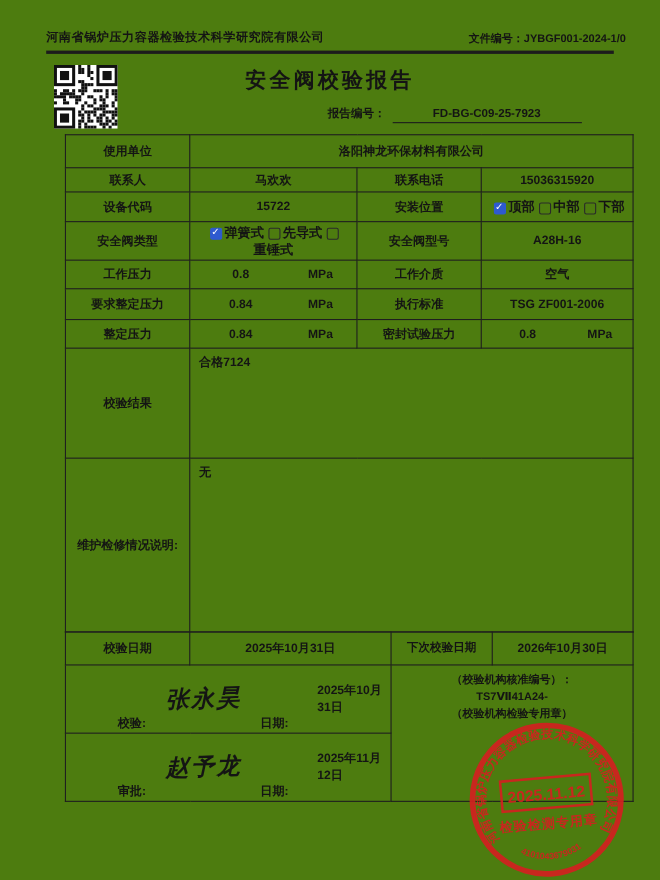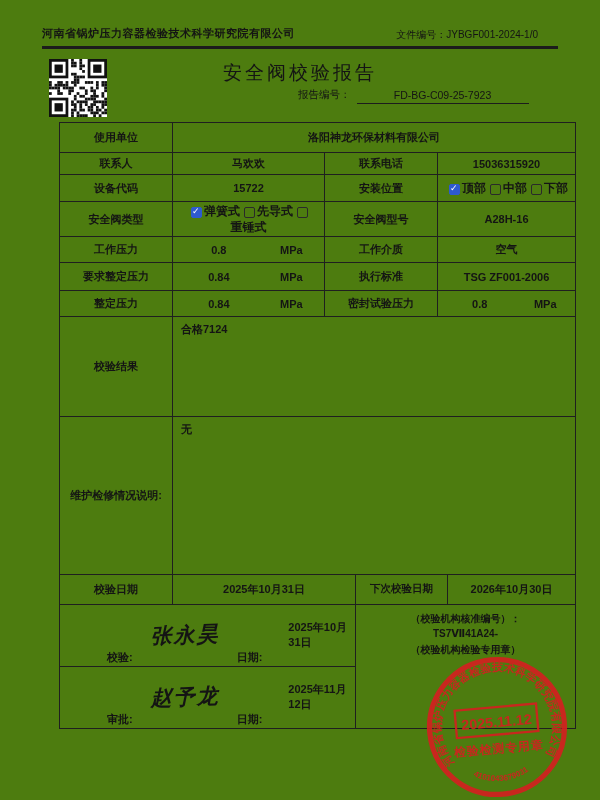--- a/index.html
+++ b/index.html
@@ -3,26 +3,26 @@
 <meta charset="utf-8">
 <style>
   html,body{margin:0;padding:0;background:#e8e8e8;}
   .page{
     position:relative;width:600px;height:800px;background:#4d7c0f;
     font-family:"Liberation Sans","DejaVu Sans",sans-serif;color:#141414;
     overflow:hidden;margin:0 auto;
   }
   
   .hdr-company{position:absolute;left:42px;top:26px;font-size:11px;font-weight:bold;letter-spacing:.5px;}
-  .hdr-fileno{position:absolute;right:62px;top:28px;font-size:10px;font-weight:normal;}
+  .hdr-fileno{position:absolute;right:31px;top:28px;font-size:10px;font-weight:bold;}
   .hdr-rule{position:absolute;left:42px;top:46px;width:516px;height:2.5px;background:#1c1c1c;}
   .qr{position:absolute;left:49px;top:59px;width:58px;height:58px;}
   .doc-title{position:absolute;left:0;top:60px;width:600px;text-align:center;
-    font-size:19px;font-weight:normal;letter-spacing:3px;}
-  .report-no{position:absolute;left:298px;top:88px;display:flex;align-items:flex-end;font-size:10.5px;font-weight:normal;}
+    font-size:19px;font-weight:bold;letter-spacing:3px;}
+  .report-no{position:absolute;left:298px;top:96px;display:flex;align-items:flex-end;font-size:10.5px;font-weight:bold;}
   .report-no .lbl{margin-right:6px;padding-bottom:2px;}
   .report-no .val{display:inline-block;width:172px;text-align:center;border-bottom:1.5px solid #1c1c1c;padding-bottom:2px;}
   
   .tblwrap{position:absolute;left:59px;top:122px;width:516px;}
   table{border-collapse:collapse;table-layout:fixed;width:516px;}
   td{border:1.6px solid #1f1f1f;font-size:11px;font-weight:bold;text-align:center;vertical-align:middle;padding:1px 3px;overflow:hidden;}
   table.t2{margin-top:-1.6px;}
   td.tl{text-align:left;vertical-align:top;padding:5px 8px;}
   .punit{display:flex;align-items:center;}
   .punit .v{flex:1.3;text-align:center;}

